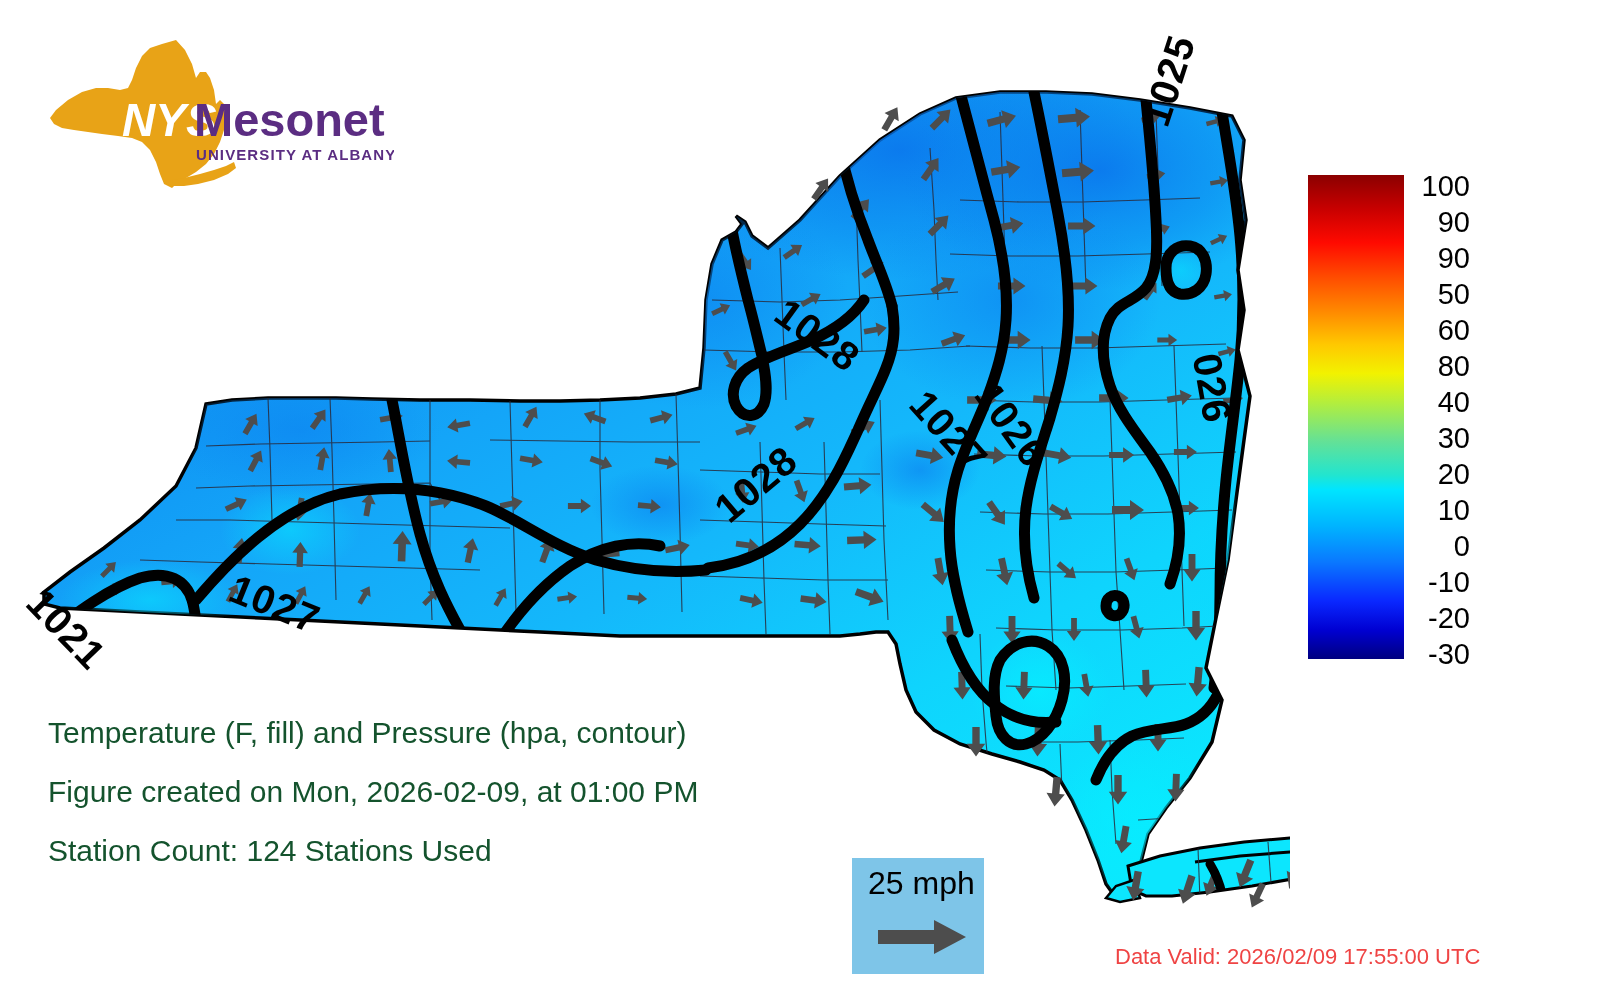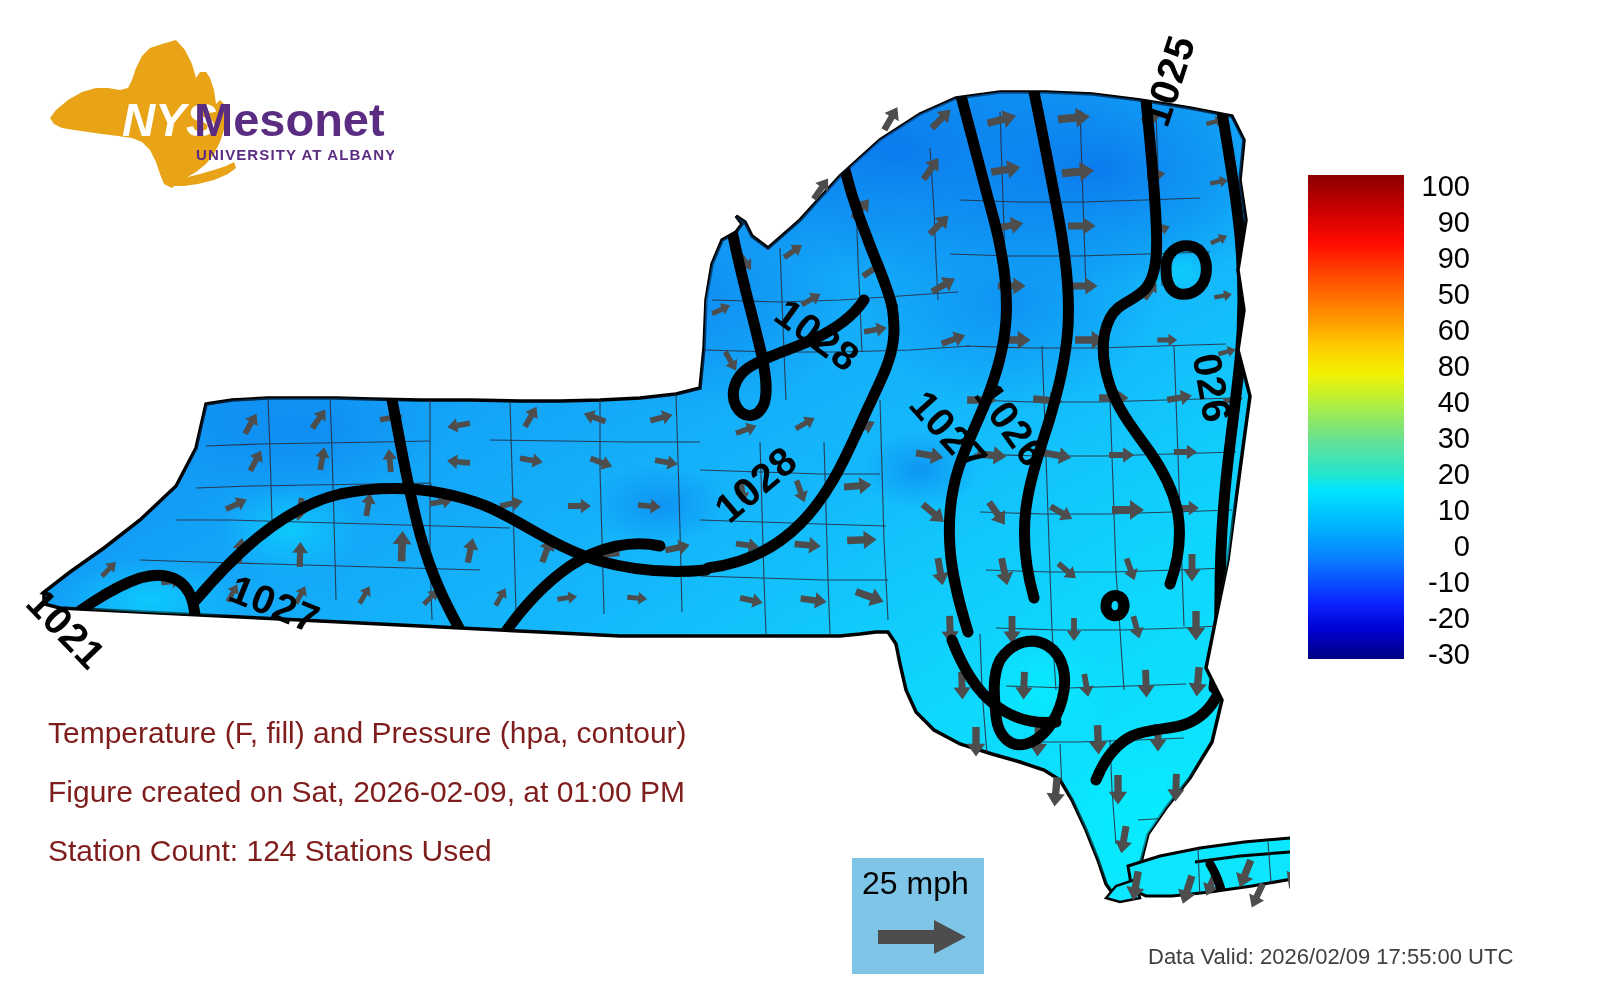--- a/index.html
+++ b/index.html
@@ -87,60 +87,60 @@
 
   
   #caption {
     position: absolute;
     left: 48px;
     top: 718px;
     width: 820px;
   }
   .cap-line {
     font-size: 30px;
-    color: #7f1d1d;
+    color: #14532d;
     line-height: 1;
     margin-bottom: 29px;
     white-space: nowrap;
     font-family: "Liberation Sans", sans-serif;
   }
 
   
   #wind-legend {
     position: absolute;
     left: 852px;
     top: 858px;
     width: 132px;
     height: 116px;
     background: #7ec5e8;
   }
   #wind-legend-label {
     position: absolute;
-    left: 10px;
+    left: 16px;
     top: 7px;
     font-size: 32px;
     color: #000000;
     white-space: nowrap;
     font-family: "Liberation Sans", sans-serif;
   }
   #wind-legend-arrow {
     position: absolute;
     left: 26px;
     top: 62px;
     width: 88px;
     height: 34px;
   }
 
   
   #data-valid {
     position: absolute;
-    left: 1148px;
+    left: 1115px;
     top: 944px;
     font-size: 22px;
-    color: #404040;
+    color: #ef4444;
     white-space: nowrap;
     font-family: "Liberation Sans", sans-serif;
   }
 
   
   .contour-label {
     position: absolute;
     font-size: 40px;
     font-weight: 700;
     color: #000000;
@@ -818,21 +818,21 @@
     <span class="cb-label" style="top:328px;">10</span>
     <span class="cb-label" style="top:364px;">0</span>
     <span class="cb-label" style="top:400px;">-10</span>
     <span class="cb-label" style="top:436px;">-20</span>
     <span class="cb-label" style="top:472px;">-30</span>
   </div>
 </div>
 
 <div id="caption">
   <div class="cap-line">Temperature (F, fill) and Pressure (hpa, contour)</div>
-  <div class="cap-line">Figure created on Sat, 2026-02-09, at 01:00 PM</div>
+  <div class="cap-line">Figure created on Mon, 2026-02-09, at 01:00 PM</div>
   <div class="cap-line">Station Count: 124 Stations Used</div>
 </div>
 
 <div id="wind-legend">
   <div id="wind-legend-label">25 mph</div>
   <svg id="wind-legend-arrow" width="88" height="34" viewBox="0 0 88 34" xmlns="http://www.w3.org/2000/svg">
     <polygon points="0,10 56,10 56,0 88,17 56,34 56,24 0,24" fill="#4d4d4d"></polygon>
   </svg>
 </div>
 

